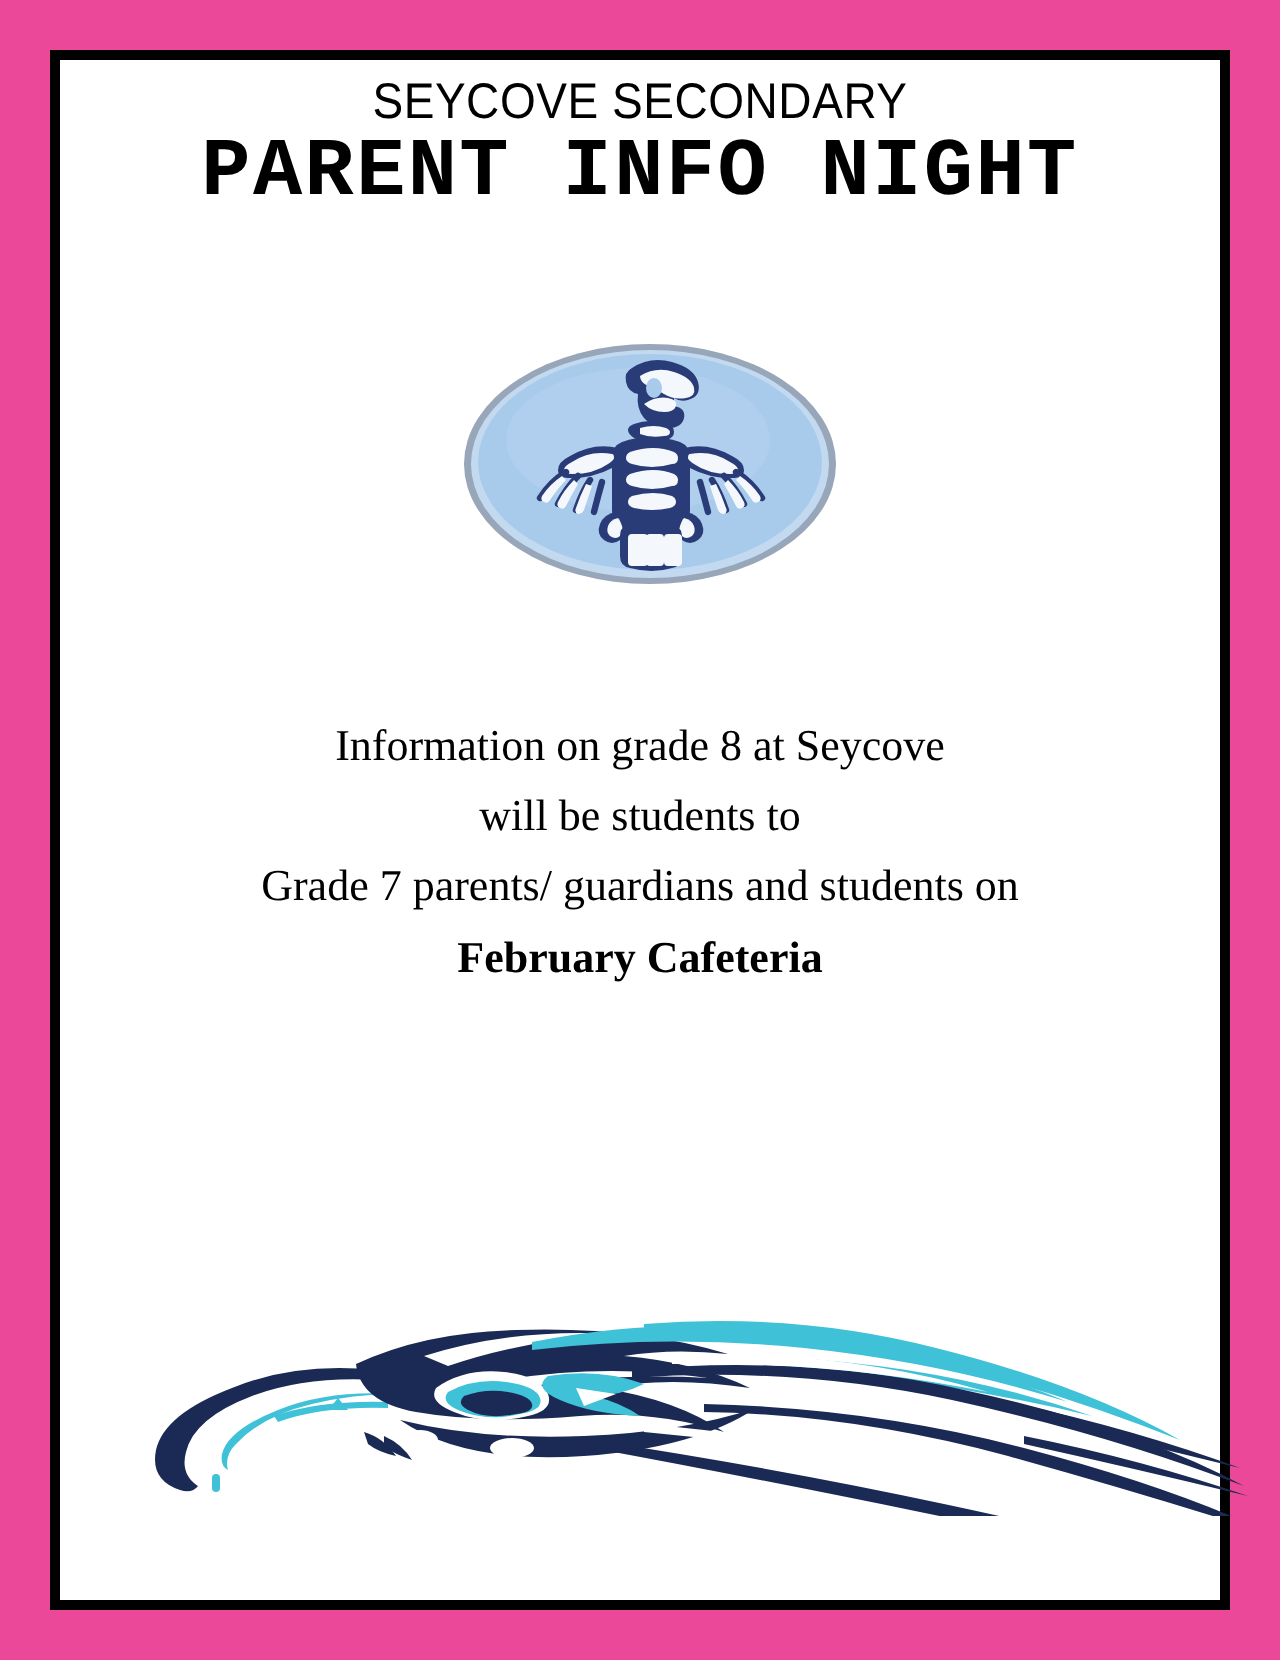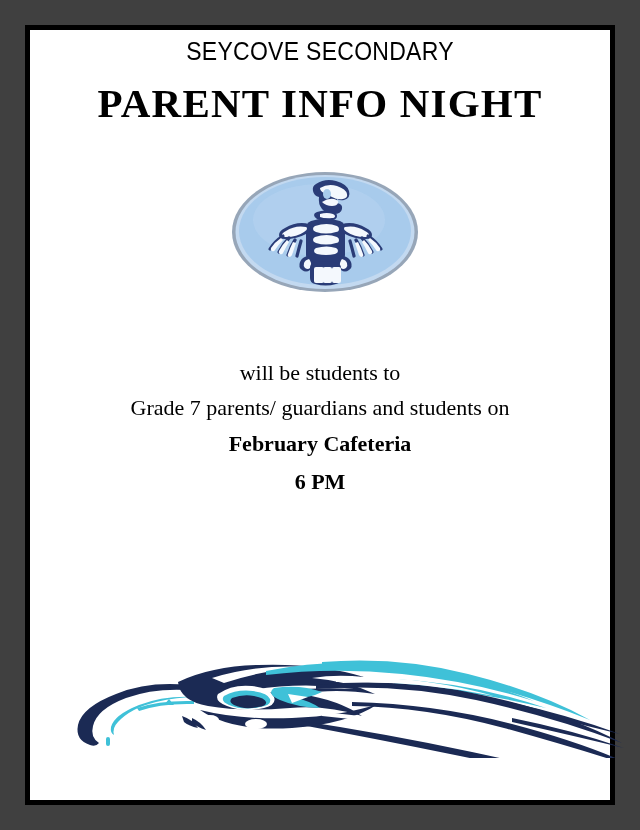--- a/index.html
+++ b/index.html
@@ -11,21 +11,21 @@
     width: 640px;
     height: 830px;
     font-family: "Liberation Serif", serif;
     overflow: hidden;
   }
 
   #poster {
     position: relative;
     width: 640px;
     height: 830px;
-    background: #404040;
+    background: #ec4899;
   }
 
   
   #frame {
     position: absolute;
     left: 25px;
     top: 25px;
     width: 590px;
     height: 780px;
     border: 5px solid #000000;
@@ -46,22 +46,22 @@
     font-family: "Liberation Sans", sans-serif;
     font-size: 25px;
     font-weight: 400;
     letter-spacing: 0.3px;
     color: #000000;
     line-height: 1.1;
     transform: scaleX(0.92);
   }
 
   #poster-title {
-    margin-top: 16px;
-    font-family: Liberation Serif, serif;
+    margin-top: 0;
+    font-family: Liberation Mono, monospace;
     font-size: 41px;
     font-weight: 700;
     letter-spacing: 1.2px;
     color: #000000;
     line-height: 1.05;
   }
 
   
   #crest-wrap {
     position: absolute;
@@ -182,24 +182,24 @@
           <g fill="#F4F8FD">
             <path d="M93 99 l6 0 q2 0 2 2 l0 12 q0 2 -2 2 l-6 0 q-2 0 -2 -2 l0 -12 q0 -2 2 -2 Z"></path>
             <path d="M102 99 l5 0 q2 0 2 2 l0 12 q0 2 -2 2 l-5 0 q-2 0 -2 -2 l0 -12 q0 -2 2 -2 Z"></path>
             <path d="M111 99 l5 0 q2 0 2 2 l0 12 q0 2 -2 2 l-5 0 q-2 0 -2 -2 l0 -12 q0 -2 2 -2 Z"></path>
           </g>
         </g>
       </svg>
     </div>
 
     <div id="body-block">
+      <div class="body-line">Information on grade 8 at Seycove</div>
       <div class="body-line">will be students to</div>
       <div class="body-line">Grade 7 parents/ guardians and students on</div>
       <div class="body-line bold">February Cafeteria</div>
-      <div class="body-line bold">6 PM</div>
     </div>
 
     <div id="eagle-wrap">
       <svg id="eagle-svg" viewBox="0 0 580 120" xmlns="http://www.w3.org/2000/svg">
 
         <path d="M128 47 q-40 -4 -72 9 q-34 13 -38 31 q-3 15 12 20 q6 2 9 -2
                  q-9 -6 -6 -17 q4 -17 33 -28 q27 -10 62 -8 Z" fill="#1B2A54"></path>
 
         <path d="M132 55 q-36 -3 -63 8 q-28 11 -32 25 q-2 9 5 12 q-4 -9 2 -17
                  q12 -17 41 -24 q24 -6 47 -4 Z" fill="#FFFFFF"></path>

